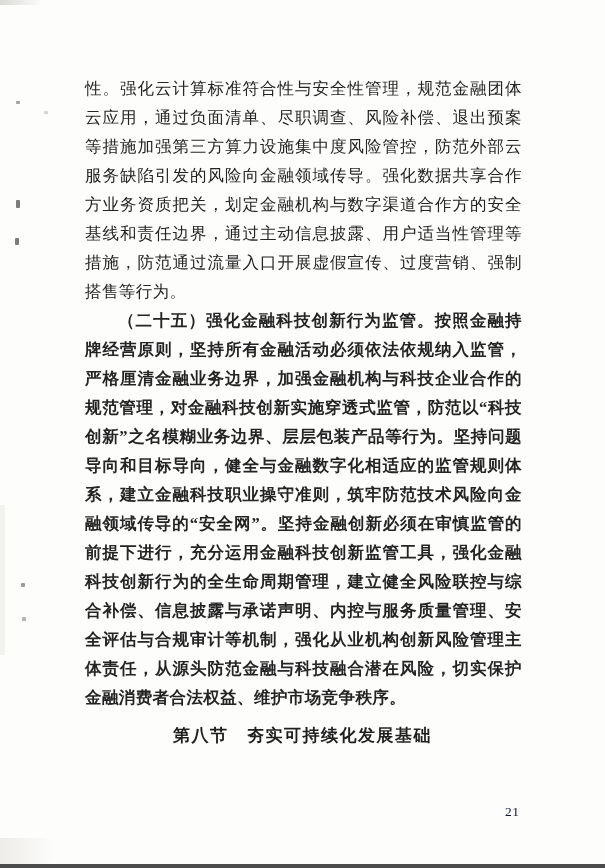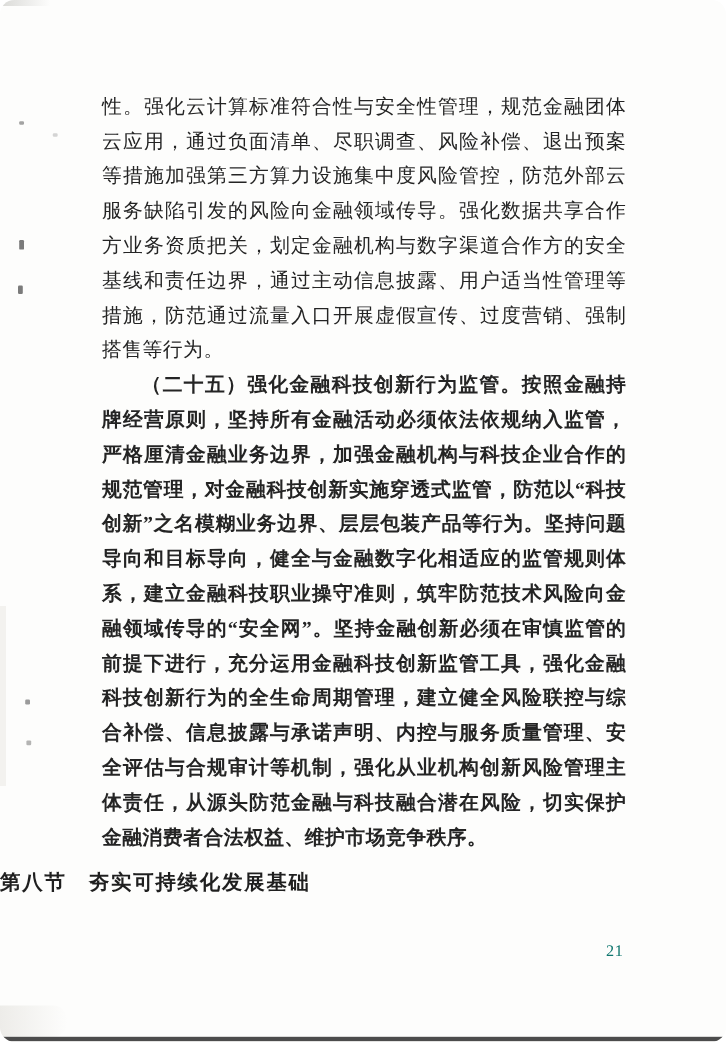--- a/index.html
+++ b/index.html
@@ -8,21 +8,20 @@
     background: #ffffff;
   }
   .page {
     position: relative;
     width: 605px;
     height: 868px;
     background: #fdfdfc;
     overflow: hidden;
     font-family: "Liberation Serif", "DejaVu Serif", serif;
     color: #262626;
-    border-radius: 12px;
   }
   
   .body-text {
     position: absolute;
     left: 85px;
     top: 74px;
     width: 437px;
   }
   .para {
     margin: 0;
@@ -37,35 +36,36 @@
     text-indent: 2em;
     font-weight: bold;
   }
   
   .section-heading {
     position: absolute;
     left: 0;
     right: 0;
     top: 721px;
     margin: 0;
+    text-align: center;
     font-size: 17px;
     font-weight: 600;
     letter-spacing: 1.5px;
     line-height: 29px;
     color: #1f1f1f;
     font-family: "Liberation Serif", "DejaVu Serif", serif;
   }
   
   .page-number {
     position: absolute;
     left: 505px;
-    top: 785px;
+    top: 804px;
     font-size: 13.5px;
     letter-spacing: 0.5px;
-    color: #0f766e;
+    color: #0f172a;
   }
   
   .bottom-edge {
     position: absolute;
     left: 0;
     right: 0;
     bottom: 0;
     height: 4px;
     background: #4c4c4c;
   }

